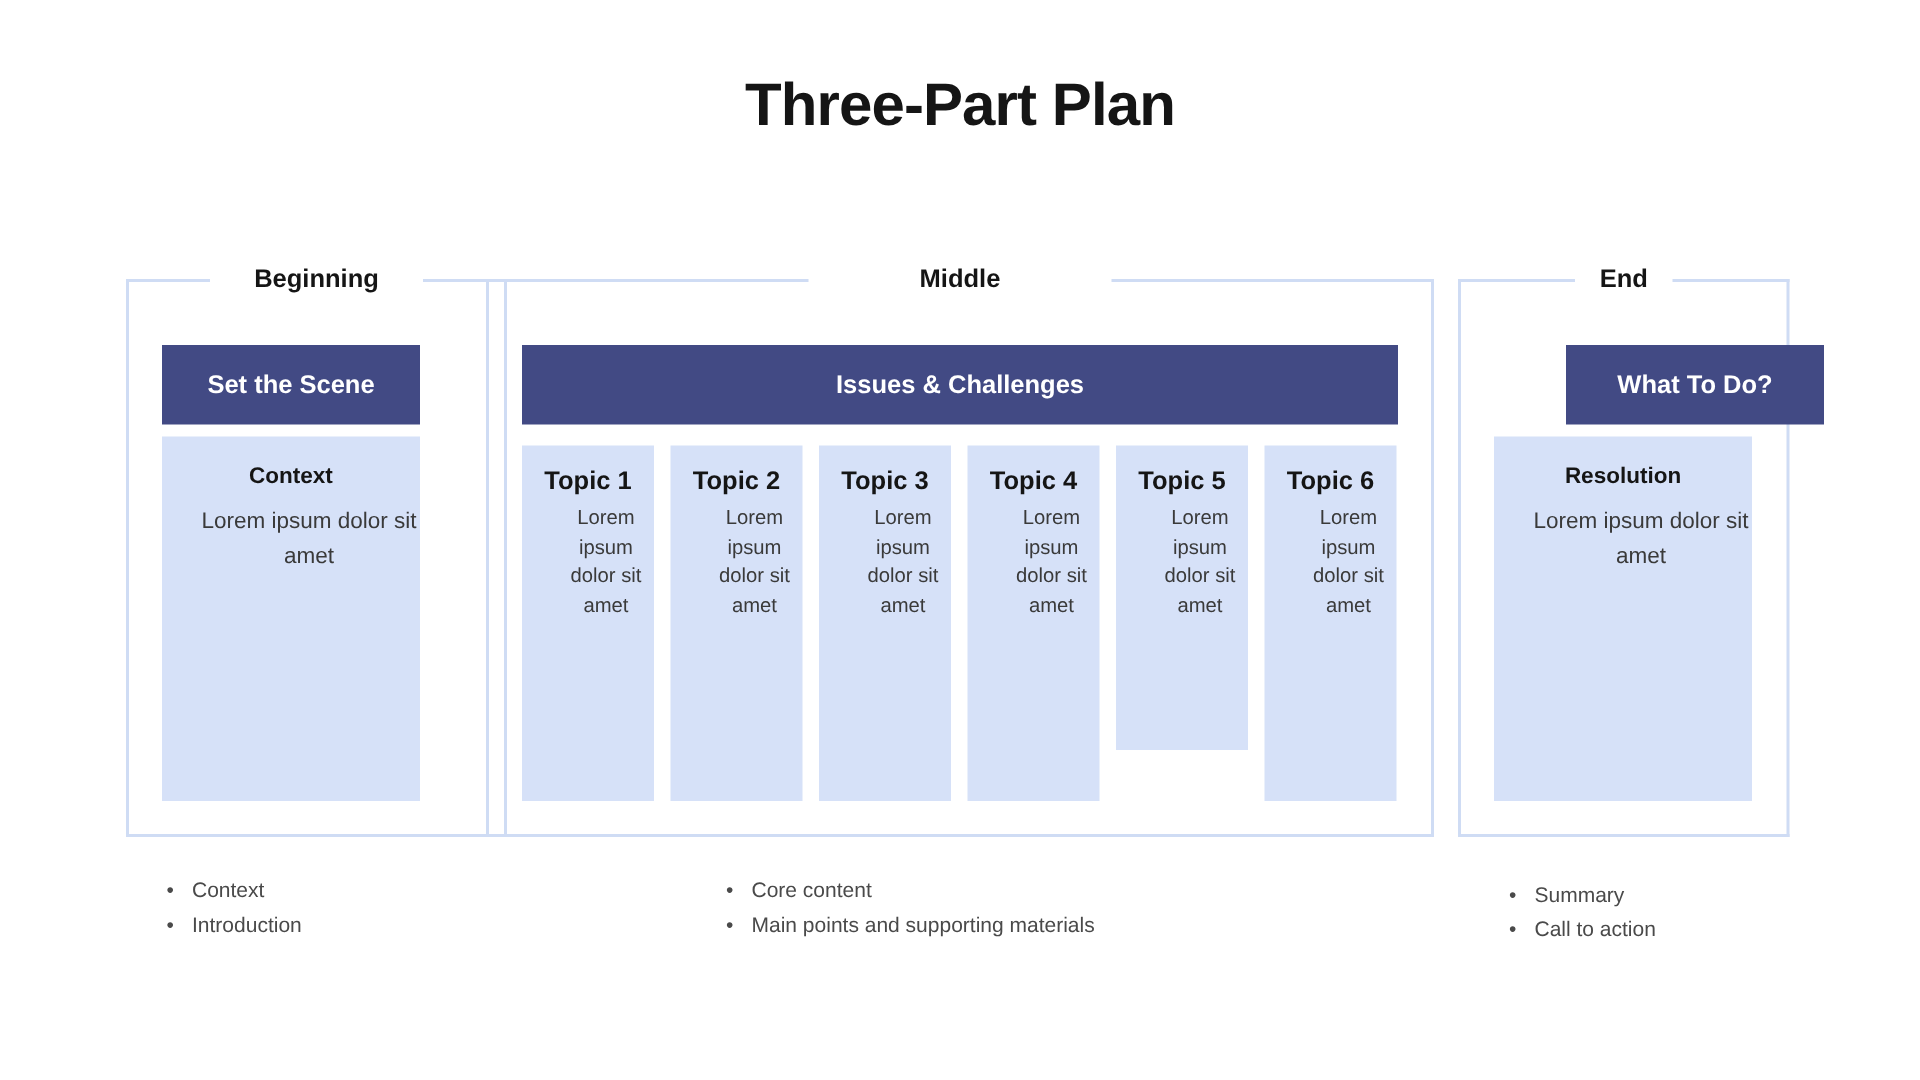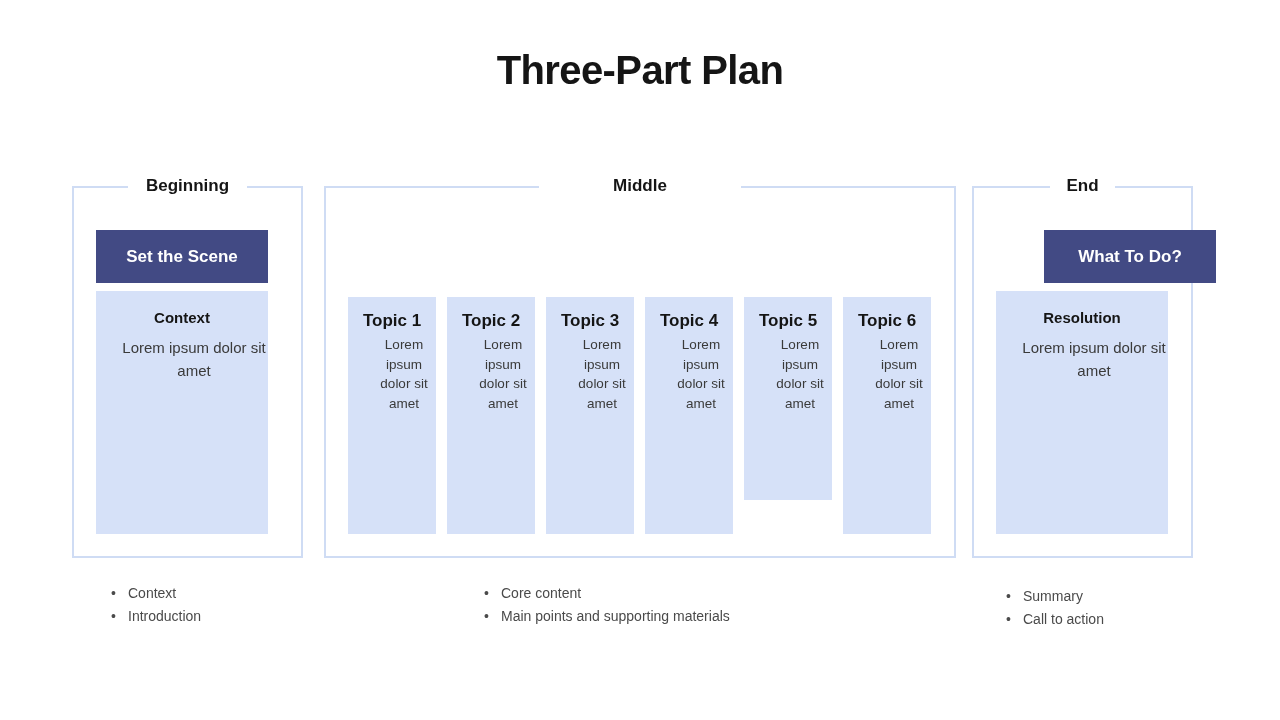--- a/index.html
+++ b/index.html
@@ -128,21 +128,21 @@
     flex: 0 0 17px;
     text-align: left;
     color: #4a4a4a;
   }
 </style>
 </head>
 <body>
 
 <div id="slide-title">Three-Part Plan</div>
 
-<div class="section" id="section-beginning" style="left:72px; top:186px; width:231px; height:372px;">
+<div class="section" id="section-beginning" style="left:84px; top:186px; width:254px; height:372px;">
 
   <div class="frame"></div>
   <div class="frame-top-left" style="left:0;    width:56px;"></div>
   <div class="frame-top-right" style="right:0;   width:56px;"></div>
 
   <div class="section-label">Beginning</div>
 
   <div class="bar" style="left:24px; top:44px; width:172px; height:53px;">Set the Scene</div>
 
   <div class="card" style="left:24px; top:105px; width:172px; height:243px;">
@@ -163,20 +163,21 @@
 </div>
 
 <div class="section" id="section-middle" style="left:324px; top:186px; width:632px; height:372px;">
 
   <div class="frame"></div>
   <div class="frame-top-left" style="left:0;  width:215px;"></div>
   <div class="frame-top-right" style="right:0; width:215px;"></div>
 
   <div class="section-label">Middle</div>
 
+  <div class="bar" style="left:24px; top:44px; width:584px; height:53px;">Issues &amp; Challenges</div>
 
   <div class="card topic" style="left:24px;  top:111px; width:88px; height:237px;">
     <div class="card-title">Topic 1</div>
     <div class="card-body">Lorem ipsum dolor sit amet</div>
   </div>
 
   <div class="card topic" style="left:123px; top:111px; width:88px; height:237px;">
     <div class="card-title">Topic 2</div>
     <div class="card-body">Lorem ipsum dolor sit amet</div>
   </div>

